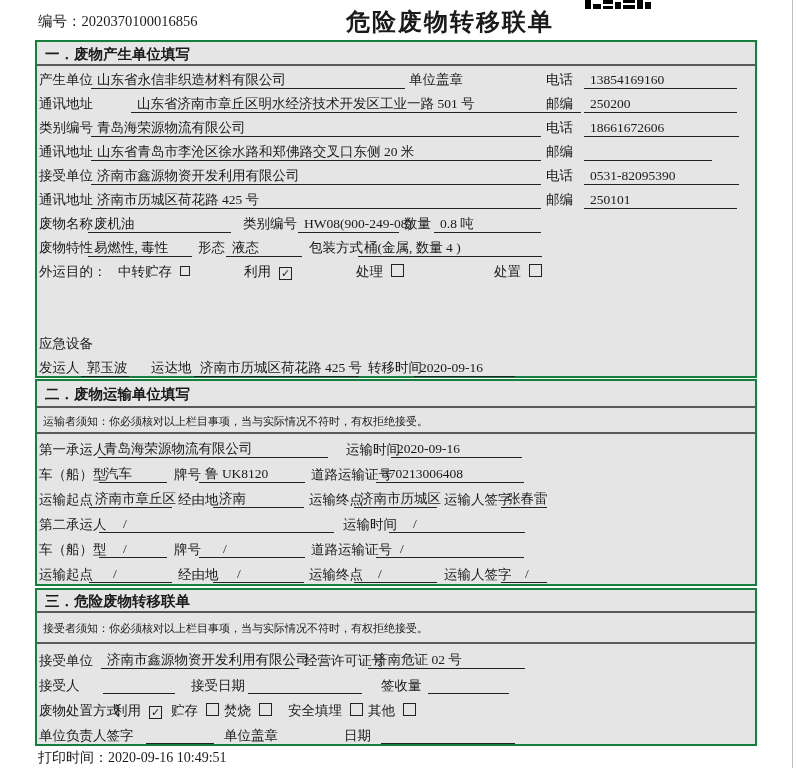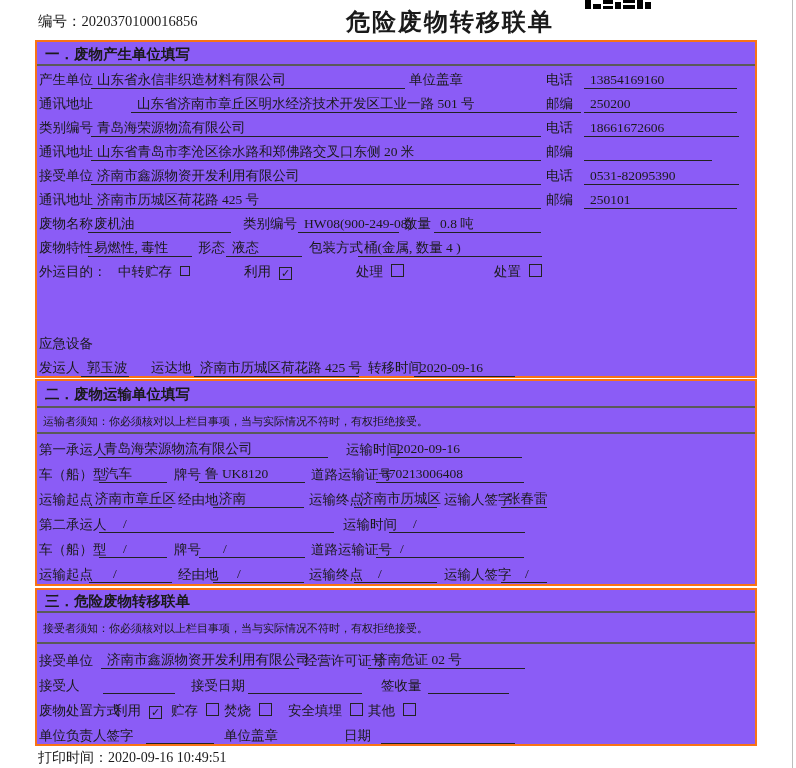--- a/index.html
+++ b/index.html
@@ -6,21 +6,21 @@
   body{
     width:796px;height:768px;position:relative;background:#ffffff;
     font-family:"Liberation Serif","DejaVu Serif",serif;color:#1a1a1a;
     overflow:hidden;
   }
   .page-edge{position:absolute;top:0;right:3px;width:1px;height:768px;background:#bdbdbd;}
   .serial{position:absolute;left:38px;top:12px;font-size:14.5px;white-space:nowrap;}
   .title{position:absolute;left:0;width:900px;top:6px;text-align:center;
          font-size:24px;font-weight:bold;letter-spacing:2px;white-space:nowrap;}
   .qr{position:absolute;left:585px;top:0;}
-  .sec{position:absolute;left:35px;width:722px;border:2px solid #f97316;box-sizing:border-box;background:#8b5cf6;}
+  .sec{position:absolute;left:35px;width:722px;border:2px solid #15803d;box-sizing:border-box;background:#e5e5e5;}
   .sec-h{border-bottom:2px solid #5a5a5a;font-weight:bold;font-size:14.5px;
          padding-left:8px;white-space:nowrap;box-sizing:border-box;}
   .note{border-bottom:2px solid #5a5a5a;font-size:11px;padding-left:6px;
         white-space:nowrap;box-sizing:border-box;}
   .row{position:absolute;left:0;width:718px;}
   .lbl{position:absolute;top:0;font-size:13.5px;white-space:nowrap;}
   .fld{position:absolute;top:2px;height:19px;line-height:19px;border-bottom:1px solid #222;
        font-size:13.5px;padding-left:6px;box-sizing:border-box;white-space:nowrap;}
   .ind{padding-left:24px;}
   .opt{position:absolute;top:0;white-space:nowrap;font-size:13.5px;}

